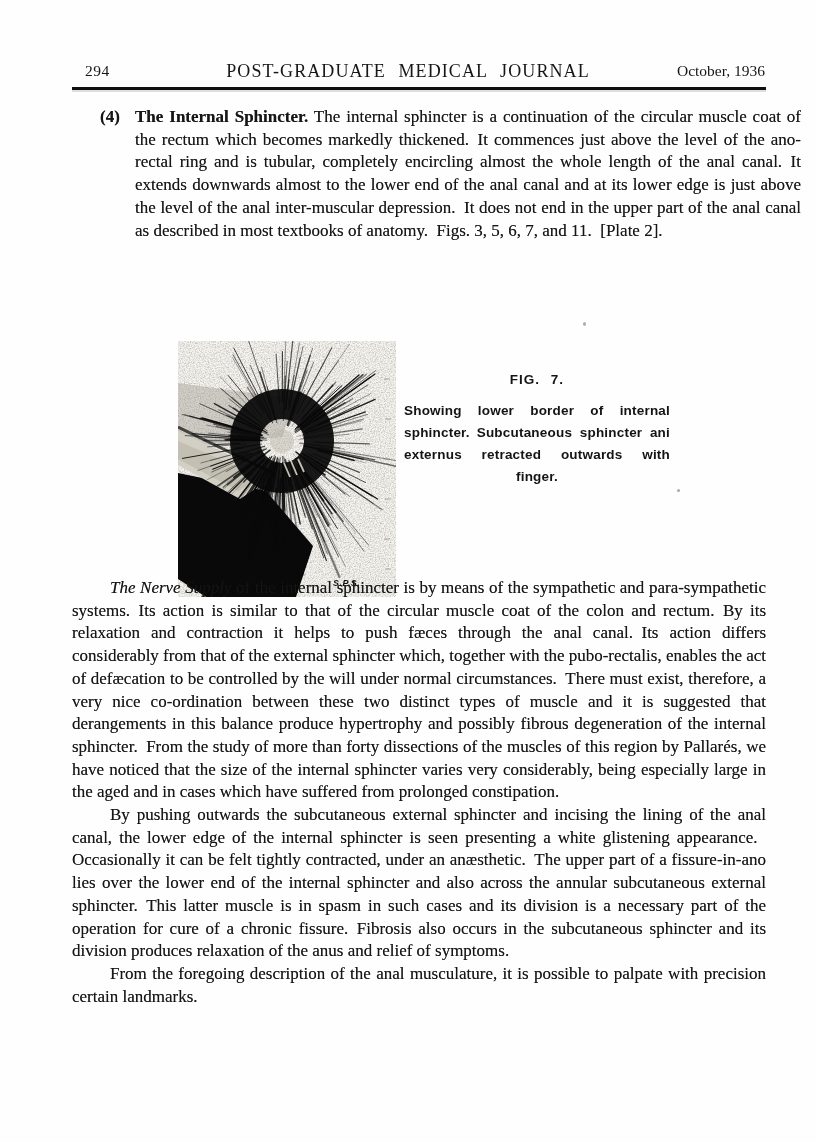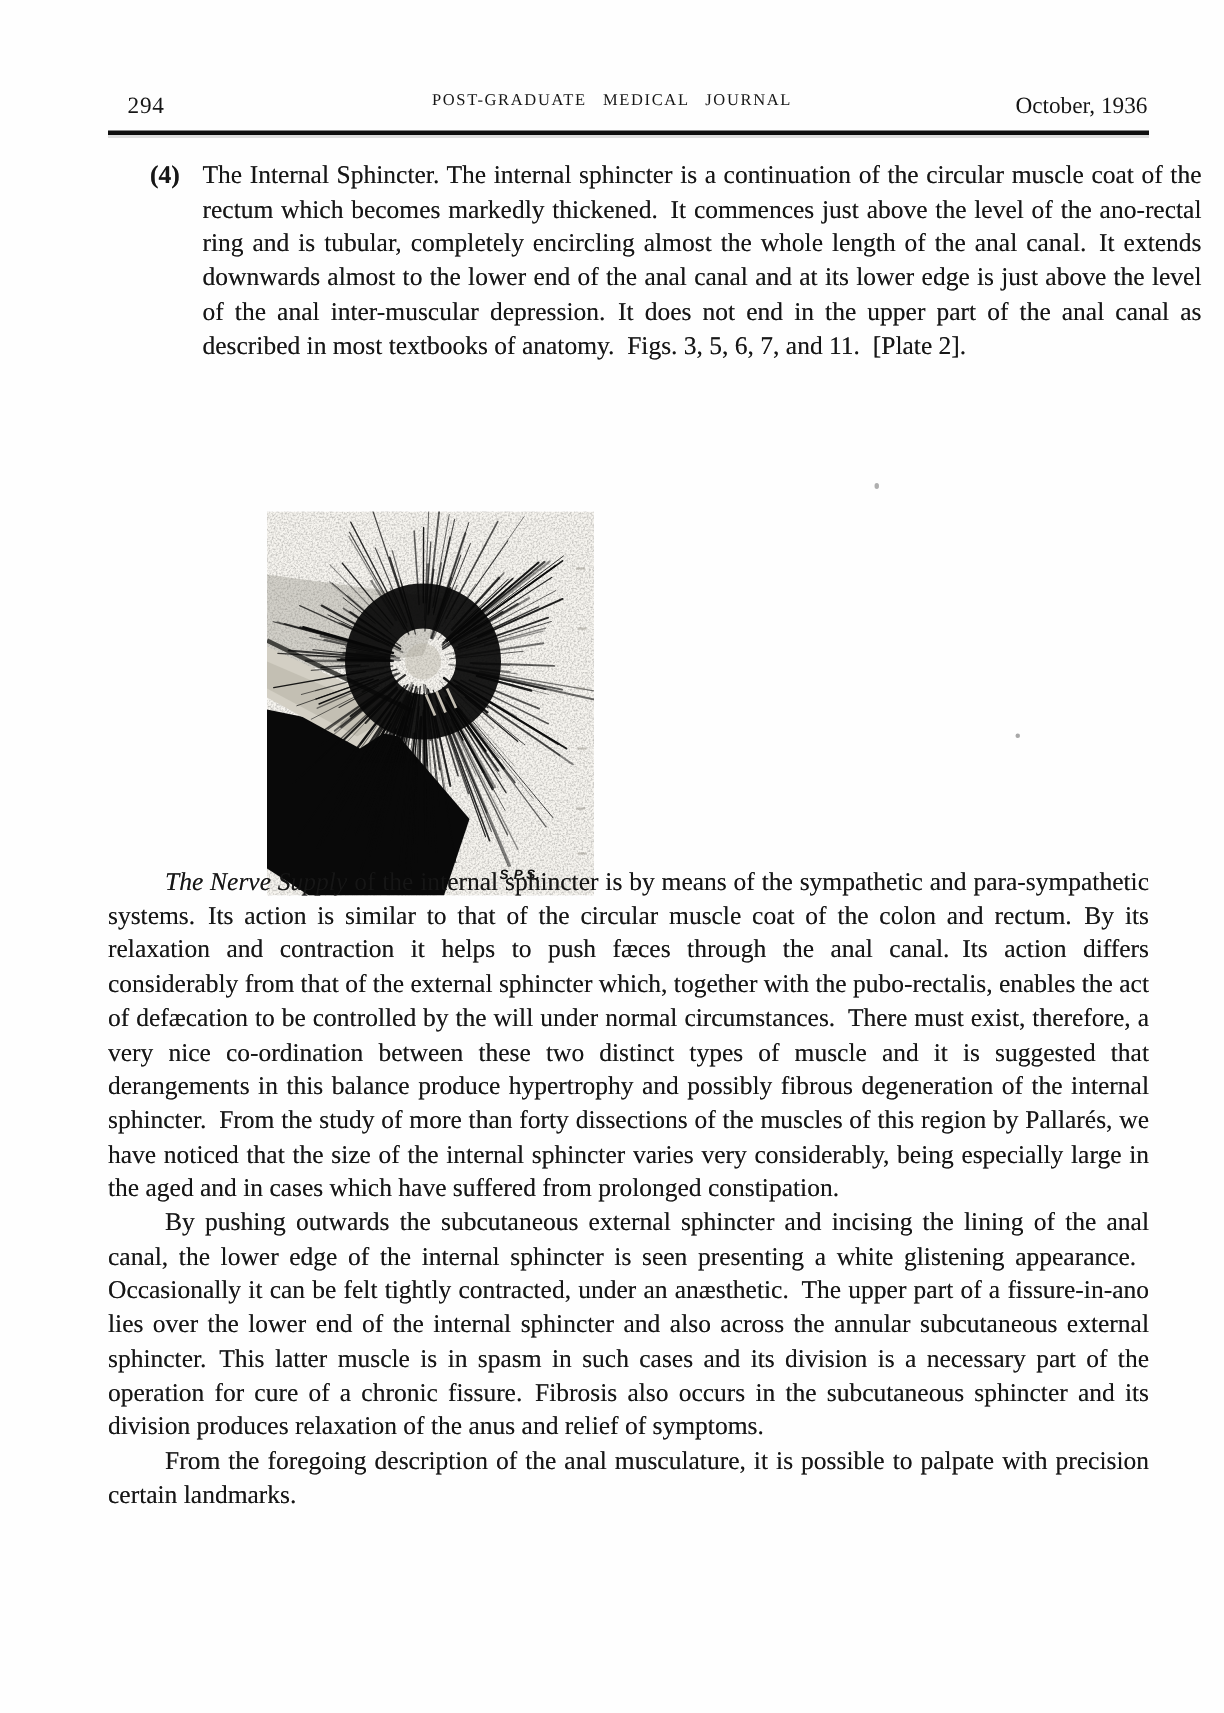--- a/index.html
+++ b/index.html
@@ -1,31 +1,31 @@
 <!DOCTYPE html>
 <html><head>
 <meta charset="utf-8">
 <style>
   html,body{margin:0;padding:0;background:#e8e8e8;}
   .page{position:relative;width:816px;height:1142px;background:#fefefe;overflow:hidden;
         font-family:"Liberation Serif","DejaVu Serif",serif;color:#161616;}
 
   
   .hdr-num{position:absolute;left:85px;top:62px;font-size:15.5px;letter-spacing:.5px;}
-  .hdr-title{position:absolute;left:0;right:0;top:61px;text-align:center;font-size:11px;
+  .hdr-title{position:absolute;left:0;right:0;top:61px;text-align:center;font-size:18px;
              letter-spacing:1.1px;word-spacing:7px;}
   .hdr-date{position:absolute;right:51px;top:62px;font-size:15.5px;}
   .hdr-rule{position:absolute;left:72px;top:87px;width:694px;height:3px;background:#101010;
             box-shadow:0 2px 0 rgba(0,0,0,.12);}
 
   
   .item{position:absolute;left:100px;top:106px;width:666px;font-size:17px;line-height:22.7px;
         text-align:justify;padding-left:35px;text-indent:-35px;text-shadow:0 0 .35px rgba(0,0,0,.55);}
   .item .num{display:inline-block;width:35px;text-indent:0;font-weight:700;}
-  .item b{font-weight:400;}
+  .item b{font-weight:700;}
 
   
   .fig{position:absolute;left:178px;top:303px;width:218px;height:256px;margin-top:38px;}
   .fig svg{display:block;width:218px;height:256px;}
 
   
   .capcol{position:absolute;left:404px;top:372px;width:266px;
           font-family:"Liberation Sans","DejaVu Sans",sans-serif;color:#141414;}
   .figlabel{text-align:center;font-size:13.5px;font-weight:700;letter-spacing:1px;word-spacing:6px;
             margin-bottom:13px;}
@@ -344,20 +344,24 @@
         <line x1="206" y1="118" x2="212" y2="118"></line>
         <line x1="207" y1="158" x2="213" y2="158"></line>
         <line x1="206" y1="198" x2="212" y2="198"></line>
         <line x1="207" y1="228" x2="213" y2="228"></line>
       </g>
 
       <text x="155" y="245" font-family="Liberation Sans, DejaVu Sans, sans-serif" font-size="9" font-weight="bold" font-style="italic" letter-spacing="0.5" fill="#111">S.P.S.</text>
     </svg>
   </div>
 
+  <div class="capcol">
+    <div class="figlabel">FIG. 7.</div>
+    <div class="figcap">Showing lower border of internal sphincter. Subcutaneous sphincter ani externus retracted outwards with finger.</div>
+  </div>
 
   <div class="speck s1"></div>
   <div class="speck s2"></div>
 
   <div class="bodytext">
     <p><i>The Nerve Supply</i><span> of the internal sphincter is by means of the sympathetic and para-sympathetic systems. Its action is similar to that of the circular muscle coat of the colon and rectum. By its relaxation and contraction it helps to push fæces through the anal canal. Its action differs considerably from that of the external sphincter which, together with the pubo-rectalis, enables the act of defæcation to be controlled by the will under normal circumstances. There must exist, therefore, a very nice co-ordination between these two distinct types of muscle and it is suggested that derangements in this balance produce hypertrophy and possibly fibrous degeneration of the internal sphincter. From the study of more than forty dissections of the muscles of this region by Pallarés, we have noticed that the size of the internal sphincter varies very considerably, being especially large in the aged and in cases which have suffered from prolonged constipation.</span></p>
     <p><i></i><span>By pushing outwards the subcutaneous external sphincter and incising the lining of the anal canal, the lower edge of the internal sphincter is seen presenting a white glistening appearance. Occasionally it can be felt tightly contracted, under an anæsthetic. The upper part of a fissure-in-ano lies over the lower end of the internal sphincter and also across the annular subcutaneous external sphincter. This latter muscle is in spasm in such cases and its division is a necessary part of the operation for cure of a chronic fissure. Fibrosis also occurs in the subcutaneous sphincter and its division produces relaxation of the anus and relief of symptoms.</span></p>
     <p><i></i><span>From the foregoing description of the anal musculature, it is possible to palpate with precision certain landmarks.</span></p>
   </div>
 

